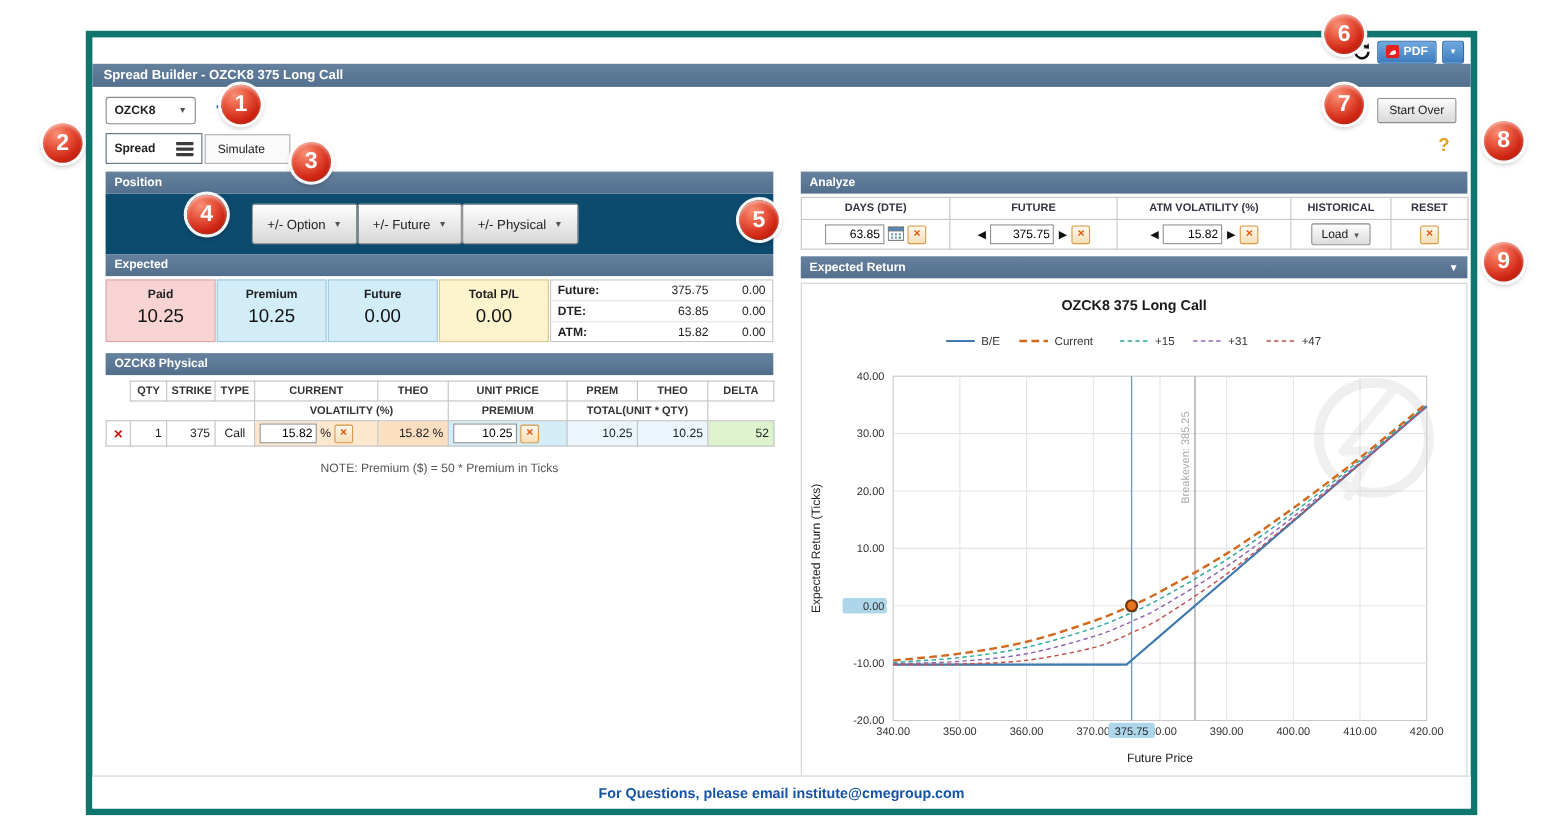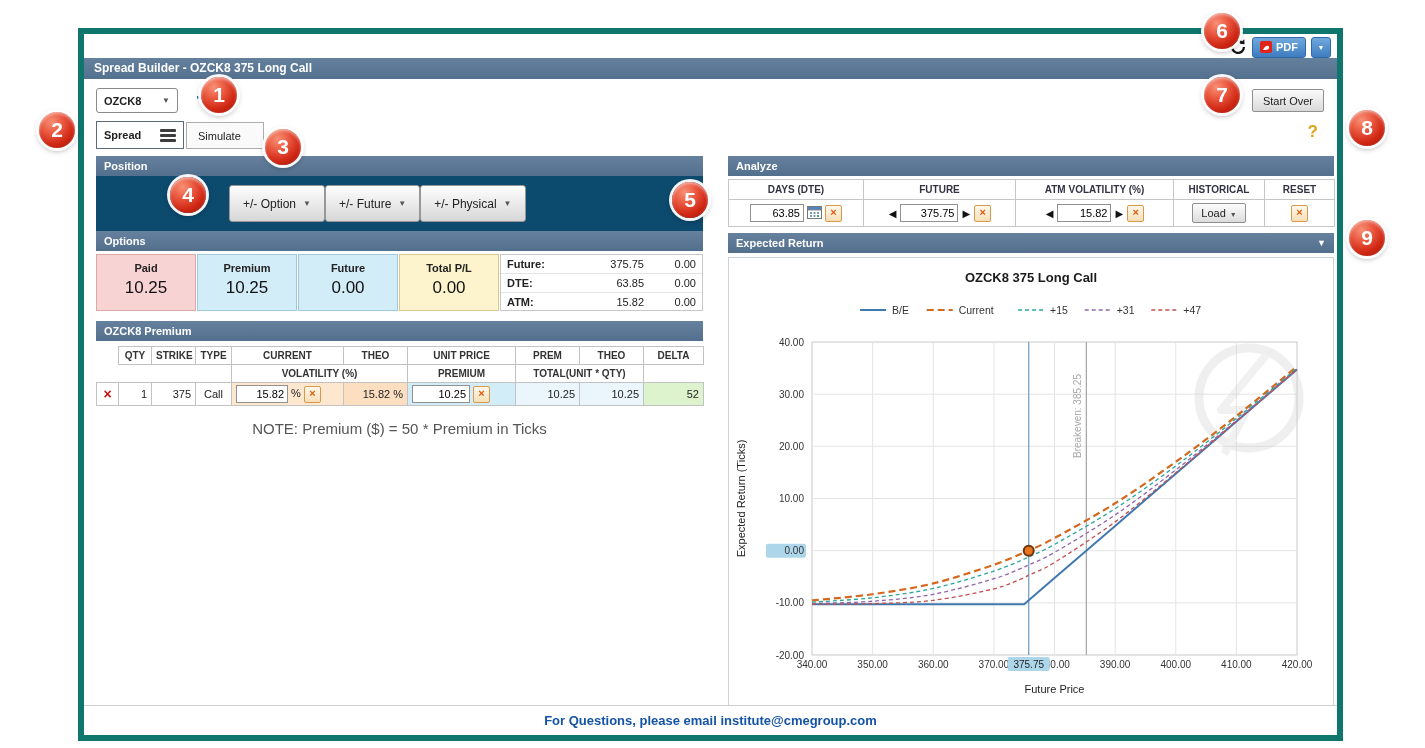--- a/index.html
+++ b/index.html
@@ -91,21 +91,21 @@
   .theo-vol-cell{background:#fbdfc0;}
   .unit-price-cell{background:#d2ecf8;padding:0 3px;white-space:nowrap;}
   .total-cell{background:#eaf6fc;}
   .delta-cell{background:#dcf3cd;}
   .cell-input{border:1px solid #919191;font-size:11px;font-family:inherit;text-align:right;
     padding:1px 3px;height:14px;vertical-align:middle;background:#fff;}
   .w44{width:44px;} .w46{width:46px;} .w50{width:50px;}
   .x-btn{display:inline-block;width:15px;height:15px;border:1px solid #d89a4a;cursor:pointer;
     background:linear-gradient(#fff8ec,#f5dfb8);border-radius:2px;color:#e2590a;font-size:11px;
     font-weight:bold;line-height:13px;text-align:center;vertical-align:middle;}
-  .note{margin-top:14px;text-align:center;font-size:15px;color:#555;}
+  .note{margin-top:14px;text-align:center;font-size:11px;color:#555;}
 
   
   .analyze-table{border-collapse:collapse;width:606px;table-layout:fixed;margin-top:3px;font-size:11px;background:#fff;}
   .analyze-table th,.analyze-table td{border:1px solid #c6c6c6;box-sizing:border-box;}
   .analyze-table th{height:20px;font-size:10px;color:#334;font-weight:bold;text-align:center;background:#fff;}
   .hd-future{background:#cfe9f7;}
   .hd-atm{background:#fbe5cc;}
   .an-ctrl td{height:27px;text-align:center;white-space:nowrap;}
   .arrow{font-size:10px;color:#111;cursor:pointer;vertical-align:middle;padding:0 1px;}
   .cal-icon{display:inline-block;vertical-align:middle;cursor:pointer;}
@@ -187,21 +187,21 @@
       <button class="pos-btn">
         <span>+/- Future</span>
         <span class="caret">▼</span>
       </button>
       <button class="pos-btn">
         <span>+/- Physical</span>
         <span class="caret">▼</span>
       </button>
     </div>
 
-    <div class="section-header">Options</div>
+    <div class="section-header">Expected</div>
 
     <div class="summary-table">
       <div class="sum-cell sum-paid">
         <div class="lbl">Paid</div>
         <div class="val">10.25</div>
       </div>
       <div class="sum-cell sum-prem">
         <div class="lbl">Premium</div>
         <div class="val">10.25</div>
       </div>
@@ -225,21 +225,21 @@
           <span class="stat-chg">0.00</span>
         </div>
         <div class="stat-row">
           <span class="stat-label">ATM:</span>
           <span class="stat-val">15.82</span>
           <span class="stat-chg">0.00</span>
         </div>
       </div>
     </div>
 
-    <div style="margin-top:10px;" class="section-header">OZCK8 Premium</div>
+    <div style="margin-top:10px;" class="section-header">OZCK8 Physical</div>
 
     <table class="options-table">
       <colgroup>
         <col style="width:22px">
           <col style="width:33px">
           <col style="width:44px">
           <col style="width:36px">
         <col style="width:112px">
           <col style="width:64px">
           <col style="width:108px">

